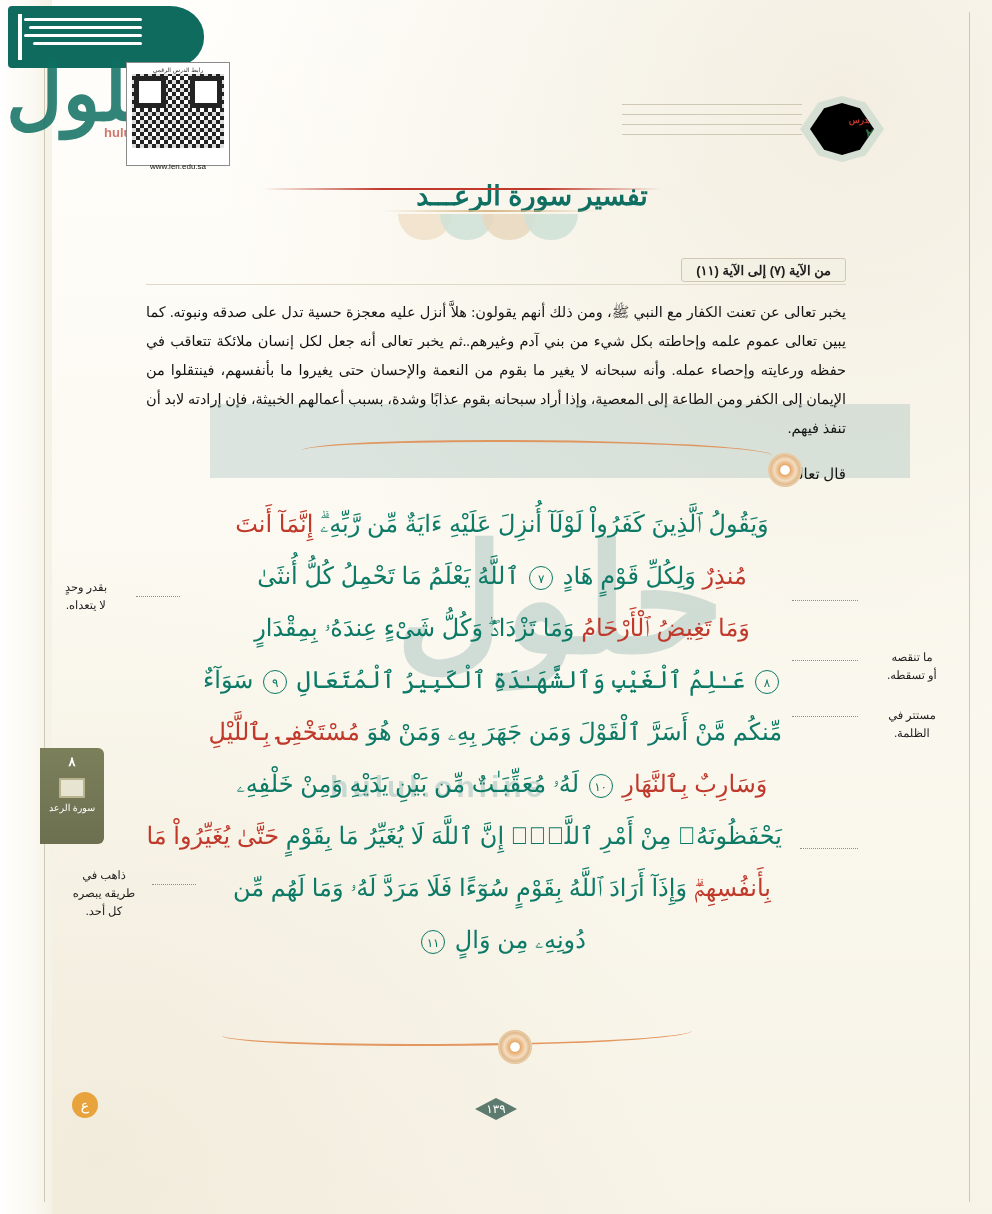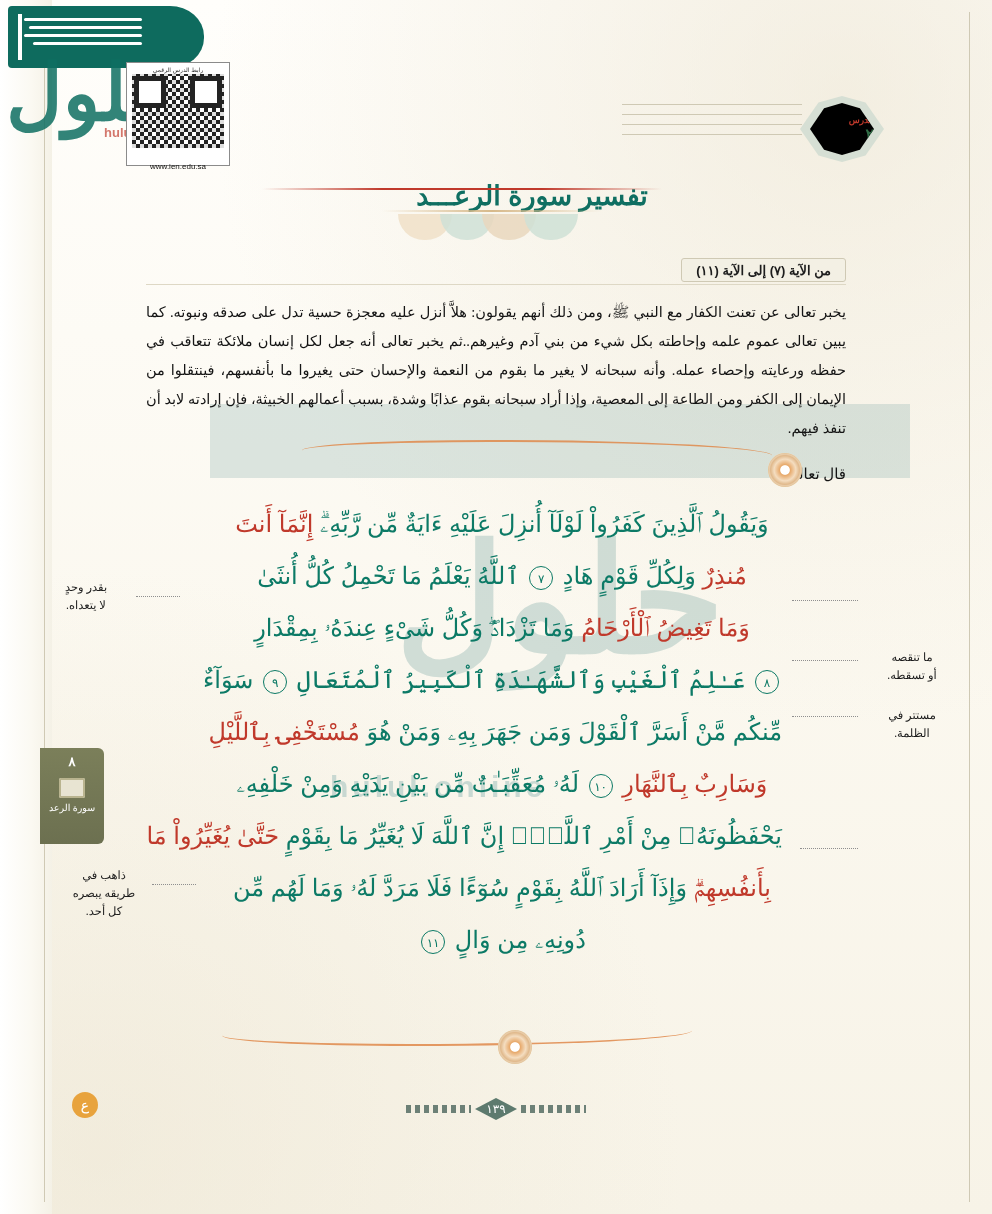--- a/index.html
+++ b/index.html
@@ -261,21 +261,21 @@
     width: 26px; height: 20px; margin: 8px auto 4px;
     background: #e8e4d2; border-radius: 2px;
     box-shadow: inset 0 0 0 2px #b9b48f;
   }
   .side-tab .t { font-size: 9.5px; line-height: 12px; }
 
   
   .footer-orn {
     position: absolute; left: 50%; transform: translateX(-50%); top: 1096px;
     width: 180px; height: 26px;
-    display: flex; align-items: center; justify-content: center;
+    display: flex; align-items: center; justify-content: center; flex-direction: column;
   }
   .footer-orn .wing {
     flex: 1; height: 8px;
     background:
       repeating-linear-gradient(90deg,#3f5b52 0 5px, transparent 5px 9px);
     opacity: .75;
   }
   .footer-orn .dia {
     width: 42px; height: 22px; margin: 0 4px;
     background: #5d7a6e;

